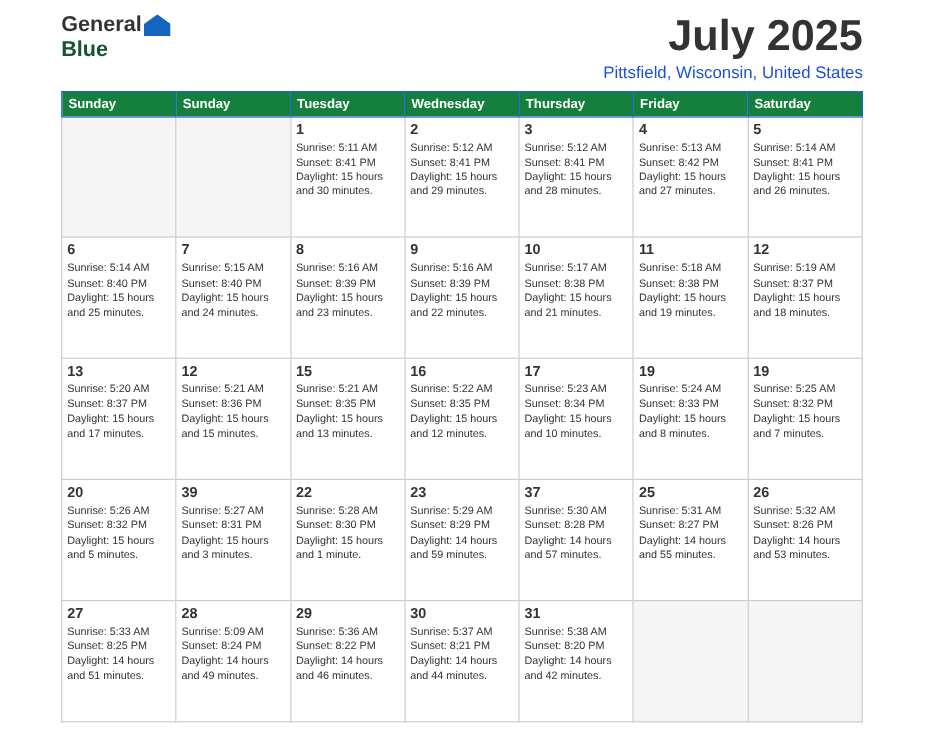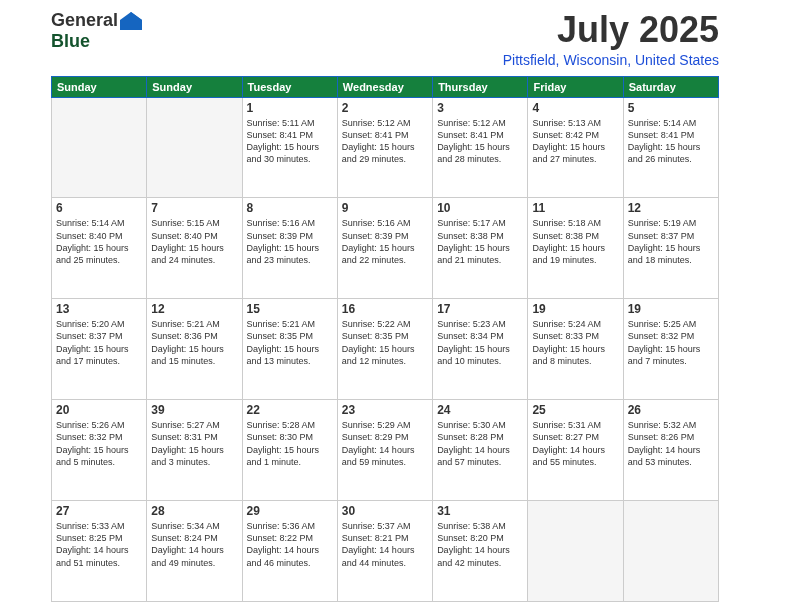--- a/index.html
+++ b/index.html
@@ -305,21 +305,21 @@
 and 1 minute.</div>
           </td>
           <td class="day-cell">
             <span class="day-num">23</span>
             <div class="cell-text">Sunrise: 5:29 AM
 Sunset: 8:29 PM
 Daylight: 14 hours
 and 59 minutes.</div>
           </td>
           <td class="day-cell">
-            <span class="day-num">24</span>
+            <span class="day-num">37</span>
             <div class="cell-text">Sunrise: 5:30 AM
 Sunset: 8:28 PM
 Daylight: 14 hours
 and 57 minutes.</div>
           </td>
           <td class="day-cell">
             <span class="day-num">25</span>
             <div class="cell-text">Sunrise: 5:31 AM
 Sunset: 8:27 PM
 Daylight: 14 hours
@@ -336,21 +336,21 @@
         <tr>
           <td class="day-cell">
             <span class="day-num">27</span>
             <div class="cell-text">Sunrise: 5:33 AM
 Sunset: 8:25 PM
 Daylight: 14 hours
 and 51 minutes.</div>
           </td>
           <td class="day-cell">
             <span class="day-num">28</span>
-            <div class="cell-text">Sunrise: 5:34 AM
+            <div class="cell-text">Sunrise: 5:09 AM
 Sunset: 8:24 PM
 Daylight: 14 hours
 and 49 minutes.</div>
           </td>
           <td class="day-cell">
             <span class="day-num">29</span>
             <div class="cell-text">Sunrise: 5:36 AM
 Sunset: 8:22 PM
 Daylight: 14 hours
 and 46 minutes.</div>

